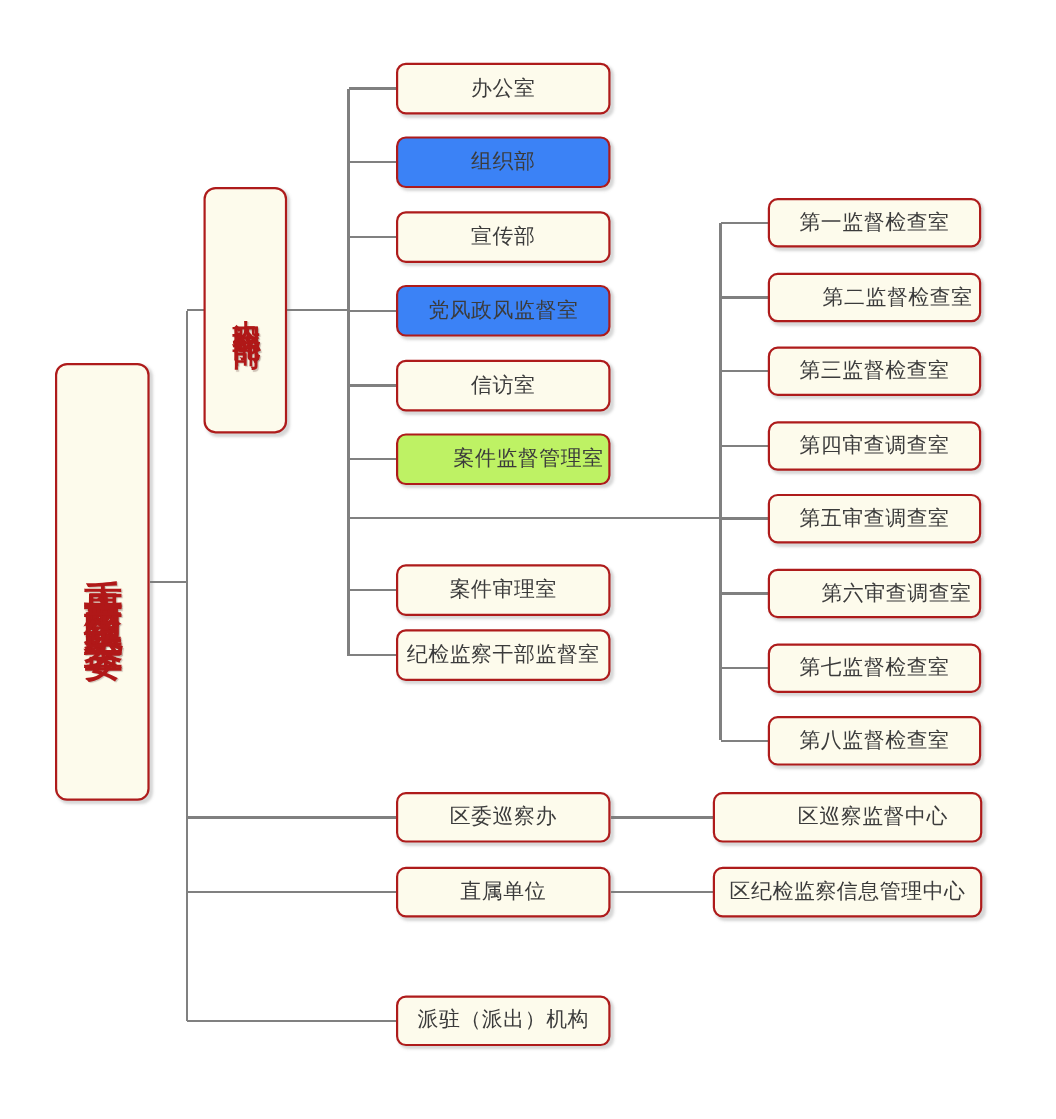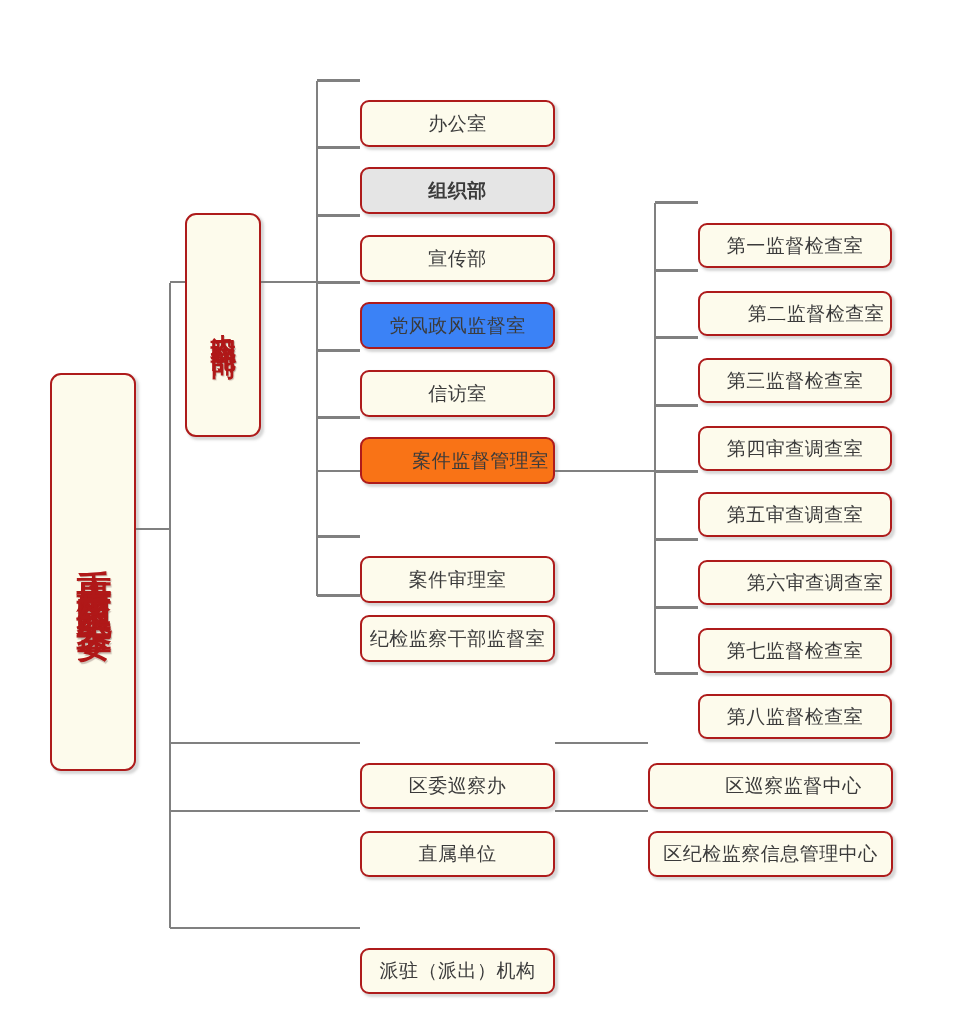--- a/index.html
+++ b/index.html
@@ -26,21 +26,20 @@
     position: absolute;
     box-sizing: border-box;
     border: 2.6px solid #ae1b1b;
     border-radius: 9px;
     background: #fdfbec;
     box-shadow: 2.5px 2.5px 2.5px rgba(120,120,120,0.30);
     display: flex;
     align-items: center;
     justify-content: center;
     z-index: 2;
-    margin-top: 43px;
   }
   .node-label {
     color: #3b3b3b;
     font-size: 19px;
     line-height: 1.25;
     letter-spacing: 0.5px;
     white-space: nowrap;
   }
   
   .node.vertical {
@@ -104,33 +103,33 @@
   <div id="node-layer">
       <div class="node vertical root" style="left: 50px; top: 330px; width: 86px; height: 398px; border-color: rgb(174, 27, 27); background: rgb(253, 251, 236);">
         <span class="node-label">重庆市南川区纪委监委</span>
       </div>
       <div class="node vertical branch-title" style="left: 185px; top: 170px; width: 76px; height: 224px; border-color: rgb(174, 27, 27); background: rgb(253, 251, 236);">
         <span class="node-label">内设职能部门</span>
       </div>
       <div class="node" style="left: 360px; top: 57px; width: 195px; height: 47px; border-color: rgb(174, 27, 27); background: rgb(253, 251, 236);">
         <span class="node-label">办公室</span>
       </div>
-      <div class="node" style="left: 360px; top: 124px; width: 195px; height: 47px; border-color: rgb(174, 27, 27); background: #e5e5e5; font-weight: bold;">
+      <div class="node" style="left: 360px; top: 124px; width: 195px; height: 47px; border-color: rgb(174, 27, 27); background: #3b82f6;">
         <span class="node-label">组织部</span>
       </div>
       <div class="node" style="left: 360px; top: 192px; width: 195px; height: 47px; border-color: rgb(174, 27, 27); background: rgb(253, 251, 236);">
         <span class="node-label">宣传部</span>
       </div>
       <div class="node" style="left: 360px; top: 259px; width: 195px; height: 47px; border-color: rgb(174, 27, 27); background: #3b82f6;">
         <span class="node-label">党风政风监督室</span>
       </div>
       <div class="node" style="left: 360px; top: 327px; width: 195px; height: 47px; border-color: rgb(174, 27, 27); background: rgb(253, 251, 236);">
         <span class="node-label">信访室</span>
       </div>
-      <div class="node" style="left: 360px; top: 394px; width: 195px; height: 47px; border-color: rgb(174, 27, 27); background: #f97316; padding-left: 46px;">
+      <div class="node" style="left: 360px; top: 394px; width: 195px; height: 47px; border-color: rgb(174, 27, 27); background: #bef264; padding-left: 46px;">
         <span class="node-label">案件监督管理室</span>
       </div>
       <div class="node" style="left: 360px; top: 513px; width: 195px; height: 47px; border-color: rgb(174, 27, 27); background: rgb(253, 251, 236);">
         <span class="node-label">案件审理室</span>
       </div>
       <div class="node" style="left: 360px; top: 572px; width: 195px; height: 47px; border-color: rgb(174, 27, 27); background: rgb(253, 251, 236); text-align: center;">
         <span class="node-label">纪检监察干部监督室</span>
       </div>
       <div class="node" style="left: 698px; top: 180px; width: 194px; height: 45px; border-color: rgb(174, 27, 27); background: rgb(253, 251, 236);">
         <span class="node-label">第一监督检查室</span>

